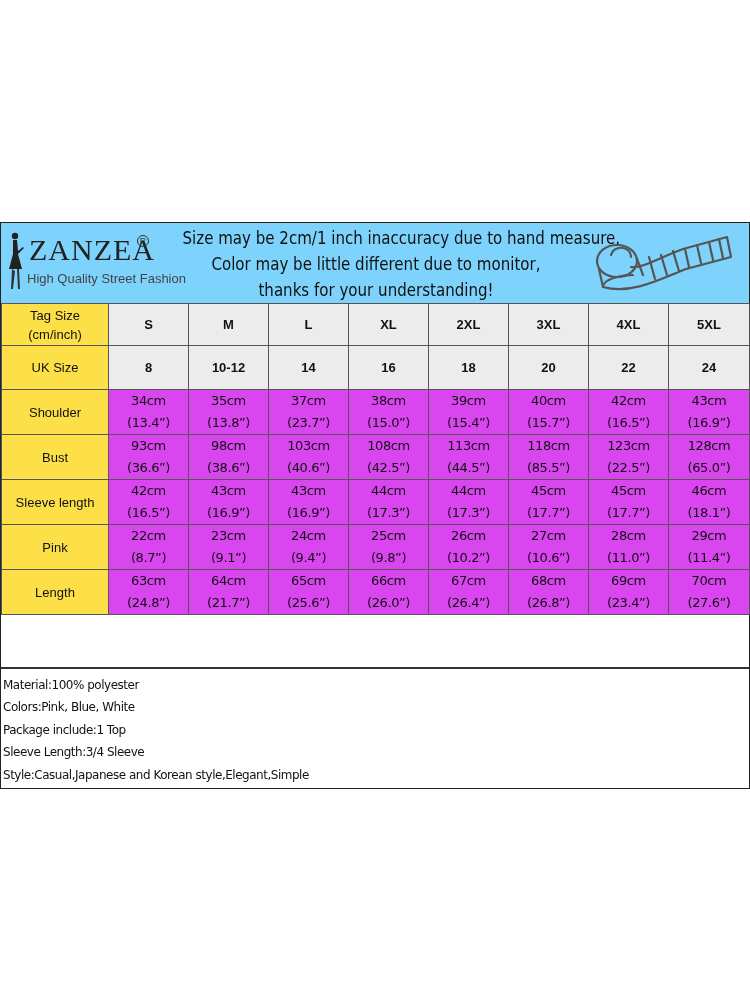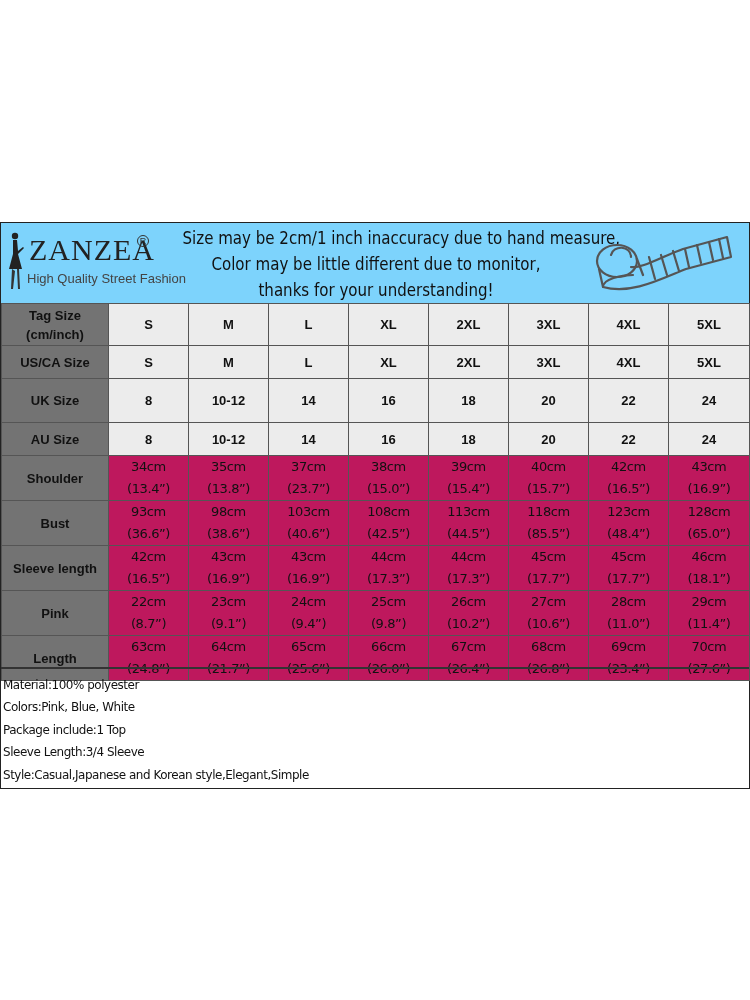--- a/index.html
+++ b/index.html
@@ -9,23 +9,23 @@
   .logo { position:absolute; left:4px; top:6px; width:150px; height:68px; }
   .logo-word { position:absolute; left:24px; top:4px; font-family:"Liberation Serif", serif; font-size:30px; letter-spacing:1px; color:#222; font-weight:normal; }
   .logo-reg { position:absolute; left:132px; top:6px; font-size:9px; color:#333; border:1px solid #333; border-radius:50%; width:10px; height:10px; line-height:10px; text-align:center; }
   .logo-tag { position:absolute; left:22px; top:42px; font-size:13px; color:#444; white-space:nowrap; }
   .logo-figure { position:absolute; left:0; top:2px; }
   .notice { position:absolute; left:150px; top:2px; width:450px; text-align:center; font-size:17.5px; line-height:26px; color:#111; font-family:"DejaVu Sans", sans-serif; transform:scaleX(0.86); transform-origin:center top; }
   .notice div { white-space:nowrap; }
   .tape { position:absolute; left:590px; top:6px; }
   table.sizes { position:absolute; left:0; top:80px; border-collapse:collapse; table-layout:fixed; width:748px; }
   table.sizes td { border:1px solid #555; text-align:center; padding:0; font-size:13px; }
-  td.lbl { background:#737373; font-weight:bold; font-size:13.5px; line-height:19px; }
+  td.lbl { background:#fde047; font-weight:normal; font-size:13.5px; line-height:19px; }
   td.sz { background:#ececec; font-weight:bold; font-size:13.5px; }
-  td.meas { background:#be185d; font-family:"DejaVu Sans", sans-serif; font-size:12.5px; line-height:22px; letter-spacing:-0.4px; }
+  td.meas { background:#d946ef; font-family:"DejaVu Sans", sans-serif; font-size:12.5px; line-height:22px; letter-spacing:-0.4px; }
   td.meas span { display:block; }
   .notes { position:absolute; left:0; top:444px; width:748px; height:92px; border-top:2px solid #333; padding:5px 0 0 2px; box-sizing:border-box; }
   .notes div { font-family:"DejaVu Sans", sans-serif; font-size:13px; line-height:22.4px; letter-spacing:-0.5px; white-space:nowrap; transform:scaleX(0.92); transform-origin:left center; }
 </style>
 </head>
 <body>
 
 <div class="frame">
 
   <div class="header">
@@ -78,55 +78,33 @@
       <td class="sz">S</td>
       <td class="sz">M</td>
       <td class="sz">L</td>
       <td class="sz">XL</td>
       <td class="sz">2XL</td>
       <td class="sz">3XL</td>
       <td class="sz">4XL</td>
       <td class="sz">5XL</td>
     </tr>
 
-    <tr style="height:33px">
-      <td class="lbl">US/CA Size</td>
-      <td class="sz">S</td>
-      <td class="sz">M</td>
-      <td class="sz">L</td>
-      <td class="sz">XL</td>
-      <td class="sz">2XL</td>
-      <td class="sz">3XL</td>
-      <td class="sz">4XL</td>
-      <td class="sz">5XL</td>
-    </tr>
 
     <tr style="height:44px">
       <td class="lbl">UK Size</td>
       <td class="sz">8</td>
       <td class="sz">10-12</td>
       <td class="sz">14</td>
       <td class="sz">16</td>
       <td class="sz">18</td>
       <td class="sz">20</td>
       <td class="sz">22</td>
       <td class="sz">24</td>
     </tr>
 
-    <tr style="height:33px">
-      <td class="lbl">AU Size</td>
-      <td class="sz">8</td>
-      <td class="sz">10-12</td>
-      <td class="sz">14</td>
-      <td class="sz">16</td>
-      <td class="sz">18</td>
-      <td class="sz">20</td>
-      <td class="sz">22</td>
-      <td class="sz">24</td>
-    </tr>
 
     <tr style="height:45px">
       <td class="lbl">Shoulder</td>
       <td class="meas">
             <span>34cm</span>
             <span>(13.4”)</span>
           </td>
       <td class="meas">
             <span>35cm</span>
             <span>(13.8”)</span>
@@ -178,21 +156,21 @@
       <td class="meas">
             <span>113cm</span>
             <span>(44.5”)</span>
           </td>
       <td class="meas">
             <span>118cm</span>
             <span>(85.5”)</span>
           </td>
       <td class="meas">
             <span>123cm</span>
-            <span>(48.4”)</span>
+            <span>(22.5”)</span>
           </td>
       <td class="meas">
             <span>128cm</span>
             <span>(65.0”)</span>
           </td>
     </tr>
 
     <tr style="height:45px">
       <td class="lbl">Sleeve length</td>
       <td class="meas">

